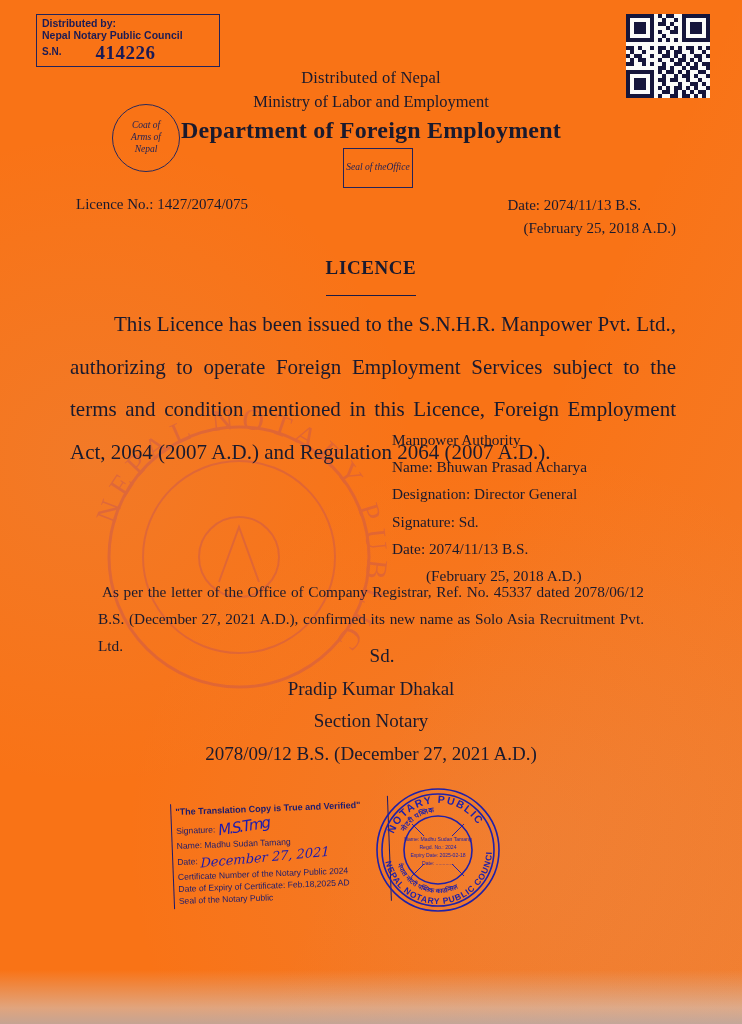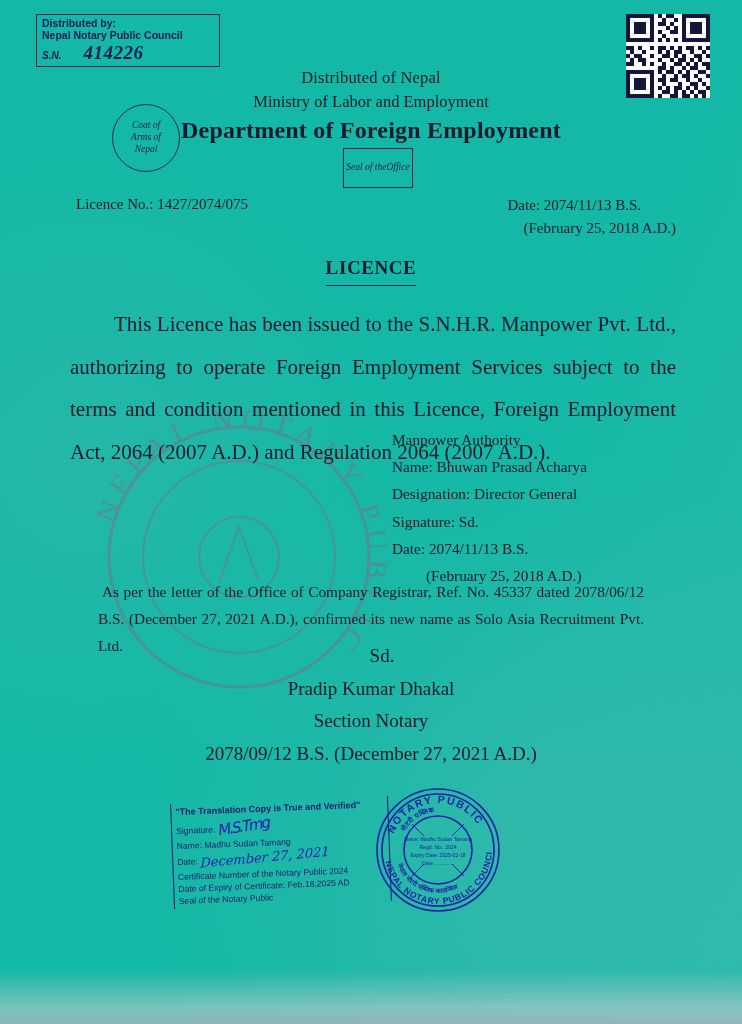--- a/index.html
+++ b/index.html
@@ -4,21 +4,21 @@
 <style>
   html, body {
     margin: 0;
     padding: 0;
     background: #e9e9e9;
   }
   #page {
     position: relative;
     width: 742px;
     height: 1024px;
-    background: #14b8a6;
+    background: #f97316;
     overflow: hidden;
     font-family: "Liberation Serif", serif;
     color: #1a1a2e;
   }
   
   #page::before {
     content: "";
     position: absolute;
     inset: 0;
     background:
@@ -46,23 +46,22 @@
     width: 172px;
     border: 1.6px solid #23235a;
     padding: 3px 5px 4px 5px;
     font-family: "Liberation Sans", sans-serif;
     color: #1b1b55;
     line-height: 1.12;
   }
   .notary-box .nb-l1 { font-size: 10.5px; font-weight: bold; }
   .notary-box .nb-l2 { font-size: 10.5px; font-weight: bold; }
   .notary-box .nb-row {
-    display: flex; align-items: flex-end; gap: 8px;
+    display: flex; align-items: center; gap: 20px;
     margin-top: 1px;
-    font-style: italic;
   }
   .notary-box .nb-sn { font-size: 10px; font-weight: bold; }
   .notary-box .nb-num {
     font-size: 19px; font-weight: bold; letter-spacing: 0.5px;
     font-family: "Liberation Serif", serif;
     margin-left: 14px;
     line-height: 1;
   }
 
   
@@ -118,21 +117,21 @@
   
   .lic-title {
     left: 0; right: 0; top: 257px;
     text-align: center;
     font-size: 19px;
     font-weight: bold;
     letter-spacing: 0.6px;
   }
   .lic-title span {
     border-bottom: 1.6px solid #1b1b45;
-    padding-bottom: 7px;
+    padding-bottom: 17px;
   }
 
   
   .body-p {
     left: 70px; top: 303px;
     width: 606px;
     font-size: 21px;
     line-height: 2.03;
     text-align: justify;
     text-indent: 44px;

